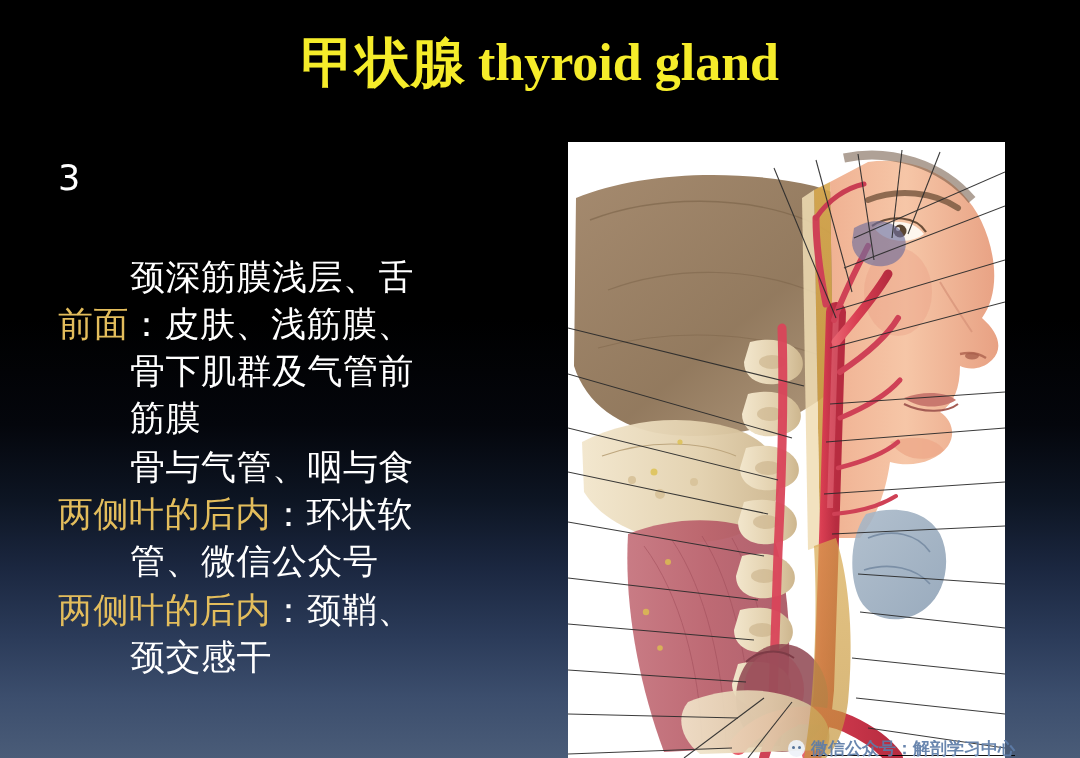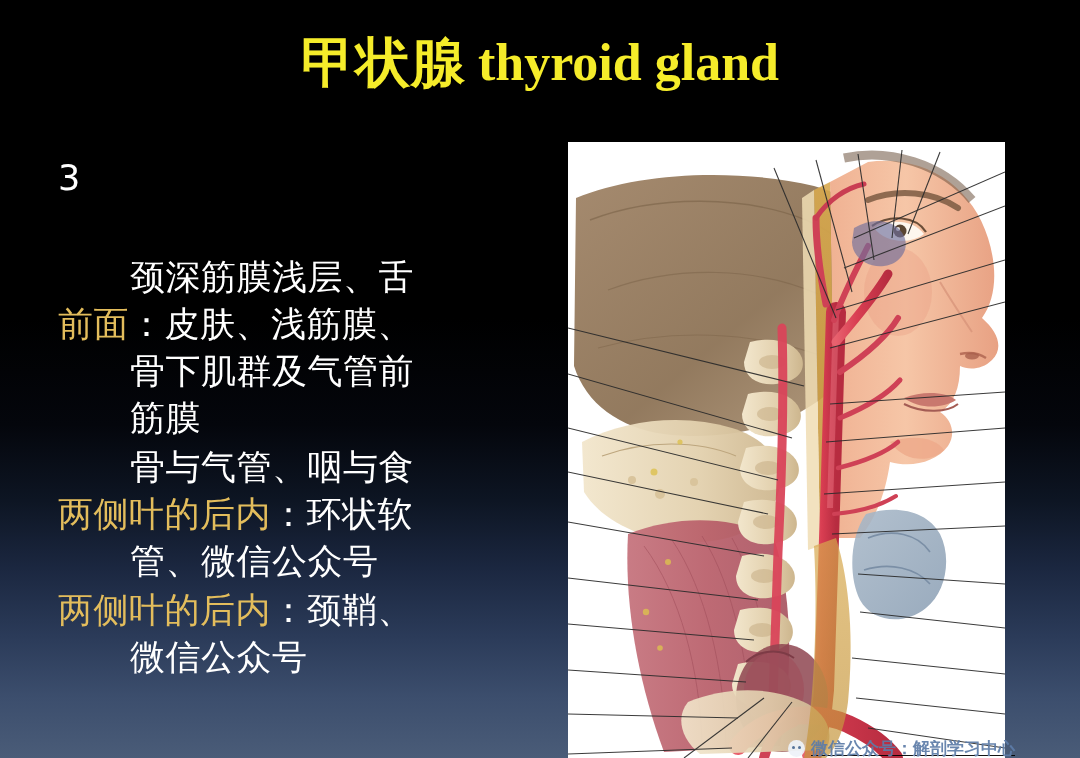--- a/index.html
+++ b/index.html
@@ -170,21 +170,21 @@
     </div>
 
     <div class="para">
       <span class="line indent">骨与气管、咽与食</span>
       <span class="line"><span class="lbl-gold">两侧叶的后内</span><span class="colon-white">：</span><span>环状软</span></span>
       <span class="line indent">管、微信公众号</span>
     </div>
 
     <div class="para">
       <span class="line"><span class="lbl-gold">两侧叶的后内</span><span class="colon-white">：</span><span>颈鞘、</span></span>
-      <span class="line indent">微信公众号</span>
+      <span class="line indent">颈交感干</span>
     </div>
 
   </div>
 
   <div id="figure">
     <svg width="437" height="616" viewBox="0 0 437 616">
       <defs>
         <linearGradient id="skinG" x1="0" y1="0" x2="1" y2="0">
           <stop offset="0%" stop-color="#f0b293"></stop>
           <stop offset="45%" stop-color="#f6c6a7"></stop>

